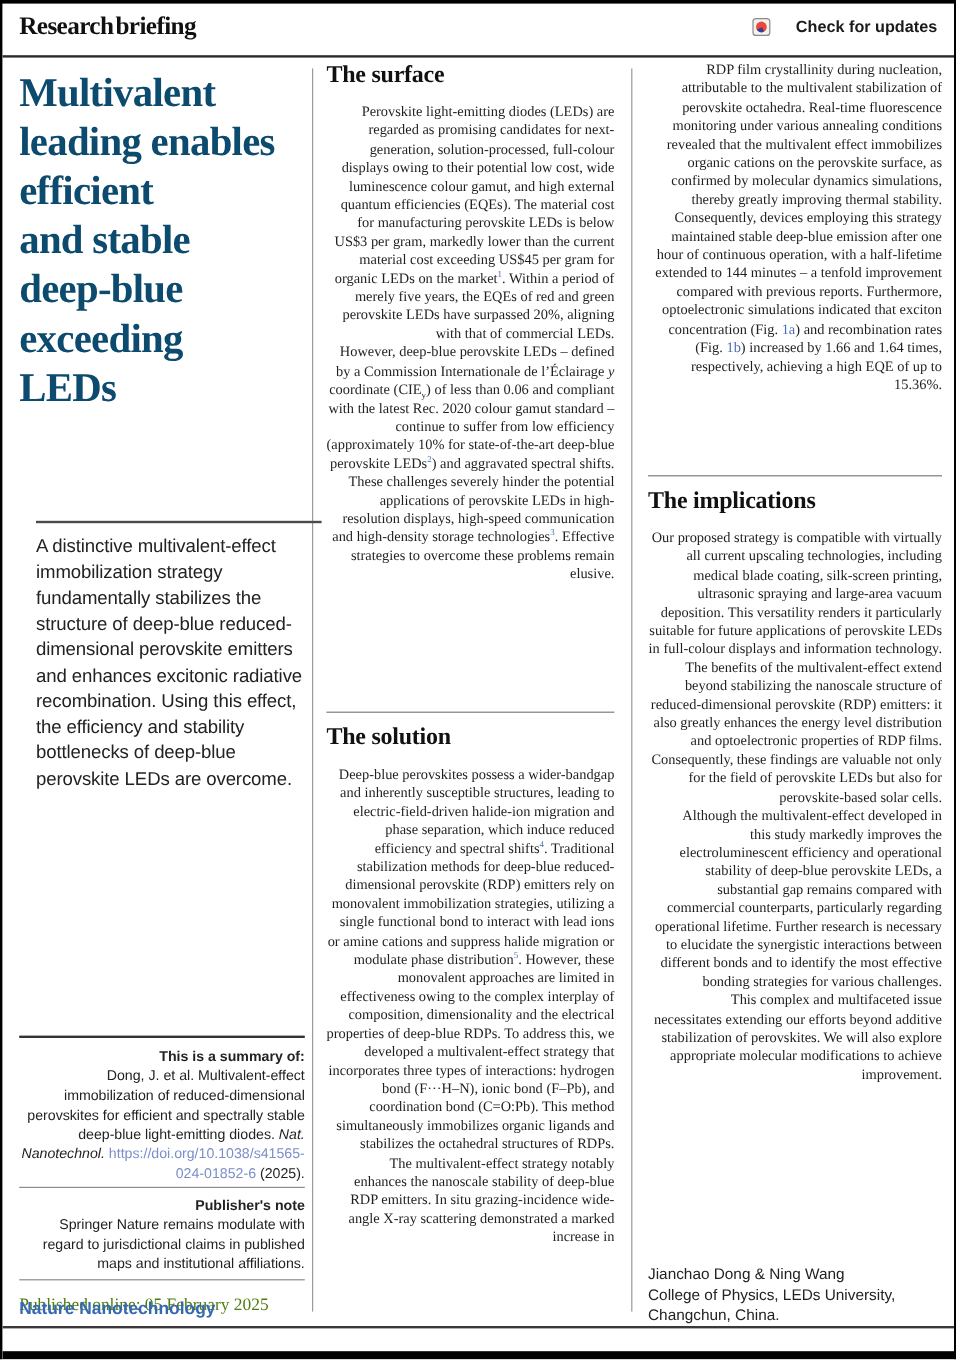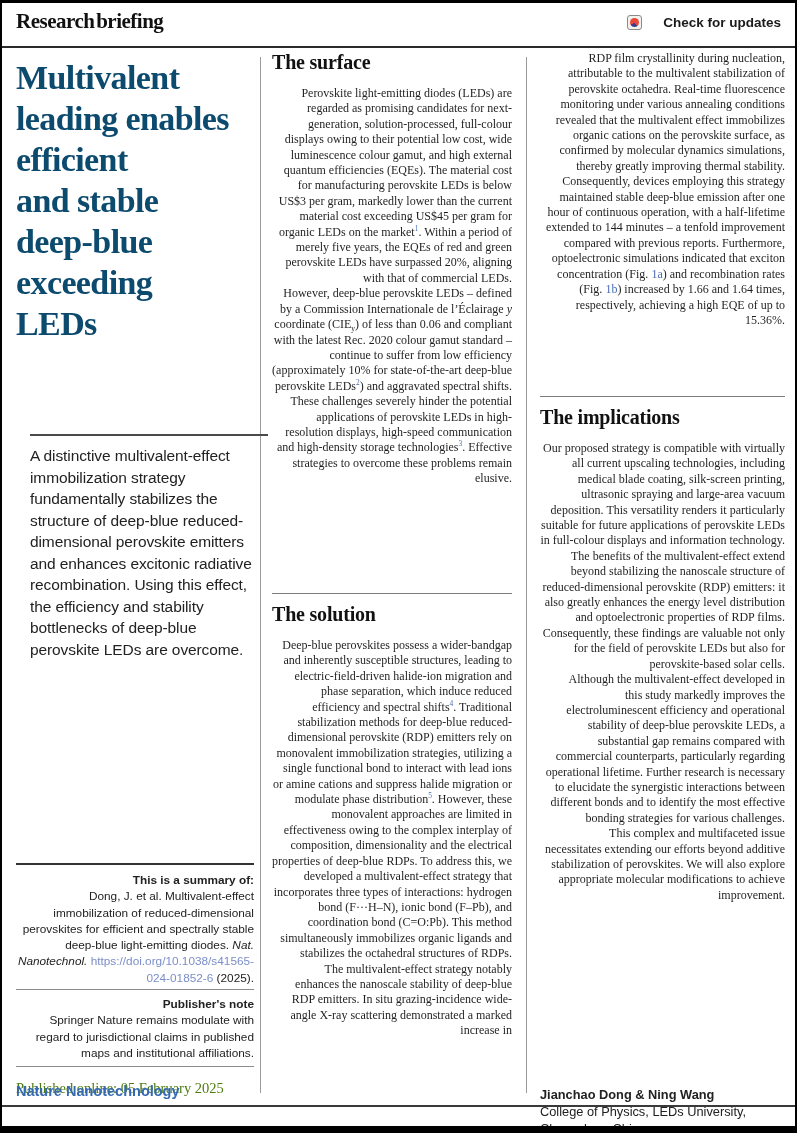--- a/index.html
+++ b/index.html
@@ -87,21 +87,21 @@
   }
   .body-text{font-size:12px;line-height:15.4px;color:#1f1f1f;text-align:right;}
   .body-text p.indent{text-indent:11px;}
   .sec-rule{height:1px;background:#7d7d7d;margin-bottom:9px;}
   .solution-group{position:absolute;left:270px;top:590px;width:240px;}
   .implications-group{position:absolute;left:538px;top:393px;width:245px;}
   .authors-group{
     position:absolute;left:538px;top:1050px;width:245px;
     font-family:"Liberation Sans", sans-serif;font-size:12.8px;line-height:17px;color:#222;
   }
-  .authors-group .names{font-weight:bold;margin-top:33px;}
+  .authors-group .names{font-weight:normal;}
 
   
   .sg-sup{color:var(--ref);font-size:0.62em;vertical-align:super;line-height:0;}
   .sg-sub{font-size:0.62em;vertical-align:sub;line-height:0;}
   .sg-i{font-style:italic;}
   .sg-fig{color:var(--ref);}
   .sg-doi{color:var(--doi);word-break:break-all;}
 
   
   .foot-rule{position:absolute;left:0;top:1102px;width:797px;height:1.5px;background:#3a3a3a;}

